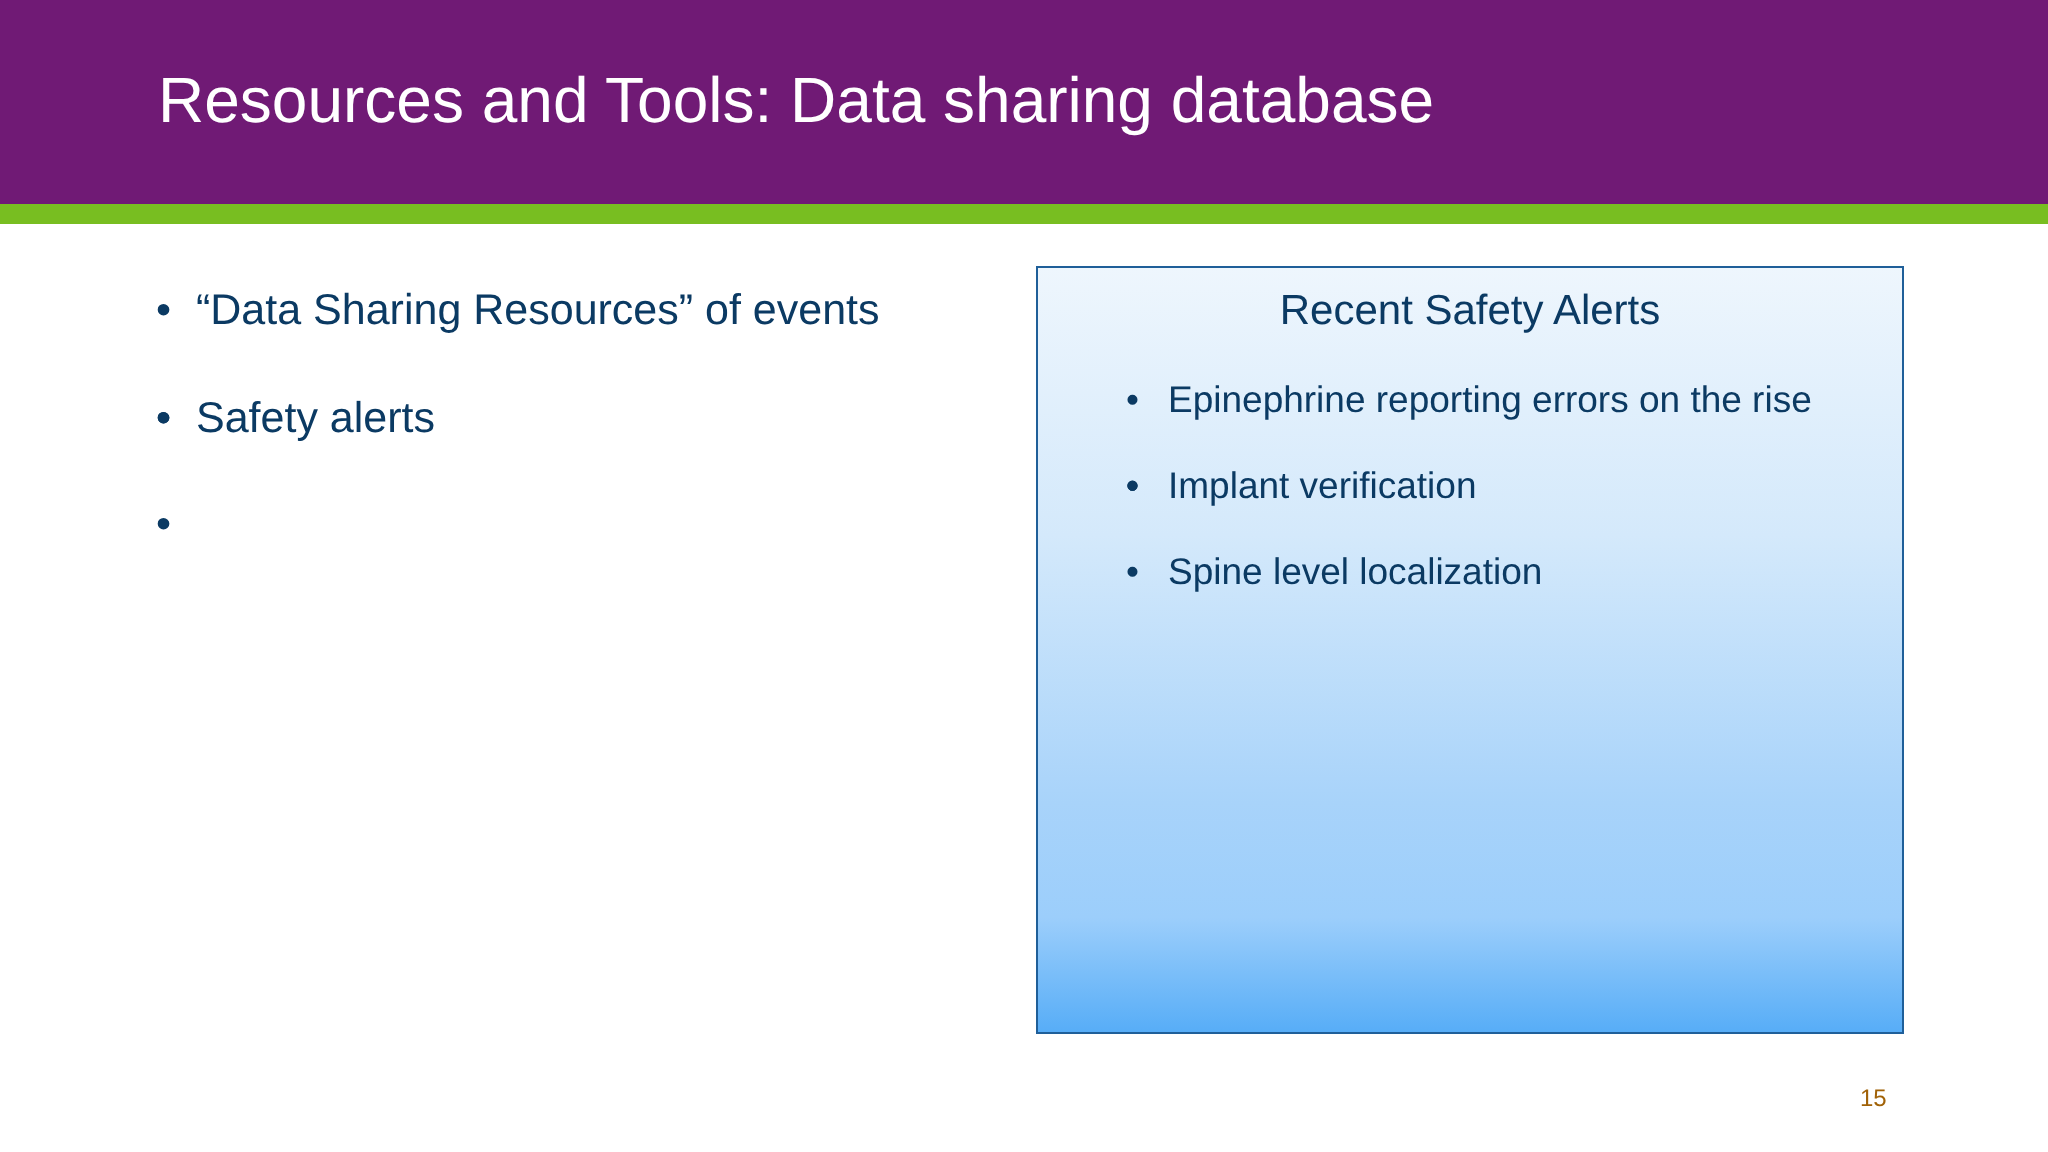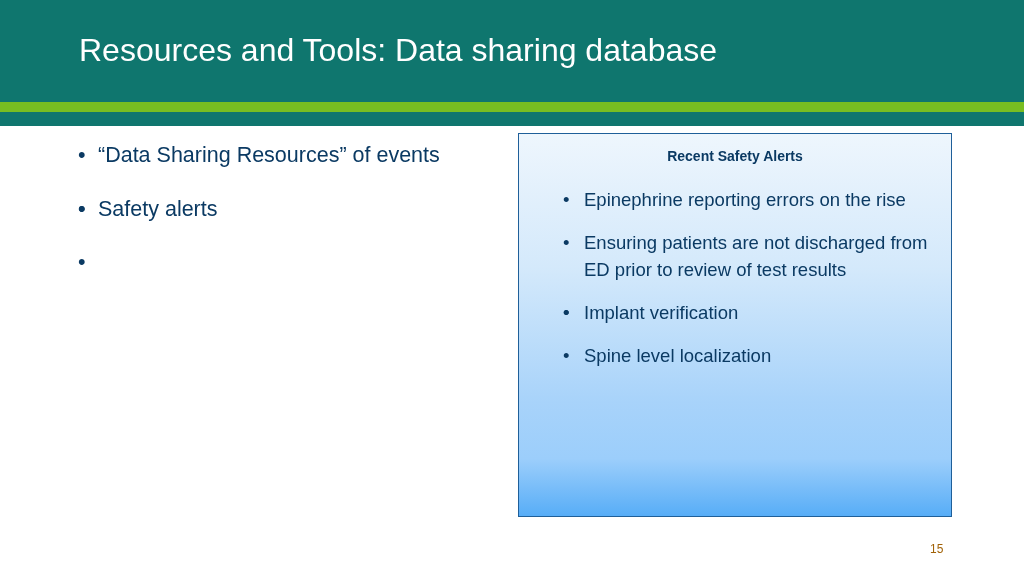--- a/index.html
+++ b/index.html
@@ -1,25 +1,25 @@
 <!DOCTYPE html>
 <html><head>
   <meta charset="utf-8">
   <style>
     html, body { margin:0; padding:0; }
     body { width:1024px; height:576px; position:relative; overflow:hidden; background:#ffffff; font-family:"Liberation Sans", sans-serif; }
-    .header { position:absolute; left:0; top:0; width:1024px; height:126px; background:#0f766e; }
+    .header { position:absolute; left:0; top:0; width:1024px; height:102px; background:#701a75; }
     .green-bar { position:absolute; left:0; top:102px; width:1024px; height:10px; background:#78BE21; }
     .title { position:absolute; left:79px; top:28px; color:#ffffff; font-size:32px; line-height:44px; white-space:nowrap; }
     .left-list { position:absolute; left:78px; top:140px; width:420px; margin:0; padding:0; list-style:none; color:#0B3A63; font-size:21.5px; line-height:31.5px; }
     .left-list li { position:relative; padding-left:20px; margin-bottom:22px; }
     .left-list li .bullet { position:absolute; left:0; top:0; }
     .alert-box { position:absolute; left:518px; top:133px; width:434px; height:384px; border:1px solid #1F5F99; box-sizing:border-box;
       background:linear-gradient(to bottom, #EEF6FD 0%, #D4E9FB 35%, #A8D3FA 70%, #9CCEFB 85%, #57ADF7 100%); }
-    .alert-title { position:absolute; left:0; width:100%; top:8px; text-align:center; color:#0B3A63; font-weight:bold; font-size:14px; line-height:28px; }
+    .alert-title { position:absolute; left:0; width:100%; top:8px; text-align:center; color:#0B3A63; font-weight:normal; font-size:21px; line-height:28px; }
     .alert-list { position:absolute; left:44px; top:52px; width:370px; margin:0; padding:0; list-style:none; color:#0B3A63; font-size:18.5px; line-height:27px; }
     .alert-list li { position:relative; padding-left:21px; margin-bottom:16px; }
     .alert-list li .bullet { position:absolute; left:0; top:0; }
     .page-num { position:absolute; left:930px; top:541px; color:#a16207; font-size:12px; line-height:16px; }
   </style>
 </head>
 <body>
 
 <div class="header">
   <div class="title">Resources and Tools: Data sharing database</div>
@@ -30,20 +30,20 @@
   <li><span class="bullet">•</span><span>“Data Sharing Resources” of events</span></li>
   <li><span class="bullet">•</span></li>
   <li><span class="bullet">•</span><span>Safety alerts</span></li>
   <li><span class="bullet">•</span></li>
 </ul>
 
 <div class="alert-box">
   <div class="alert-title">Recent Safety Alerts</div>
   <ul class="alert-list">
     <li><span class="bullet">•</span><span>Epinephrine reporting errors on the rise</span></li>
-    <li><span class="bullet">•</span><span>Ensuring patients are not discharged from ED prior to review of test results</span></li>
+    <li><span class="bullet">•</span></li>
     <li><span class="bullet">•</span></li>
     <li><span class="bullet">•</span><span>Implant verification</span></li>
     <li><span class="bullet">•</span><span>Spine level localization</span></li>
   </ul>
 </div>
 
 <div class="page-num">15</div>
 
 </body></html>

